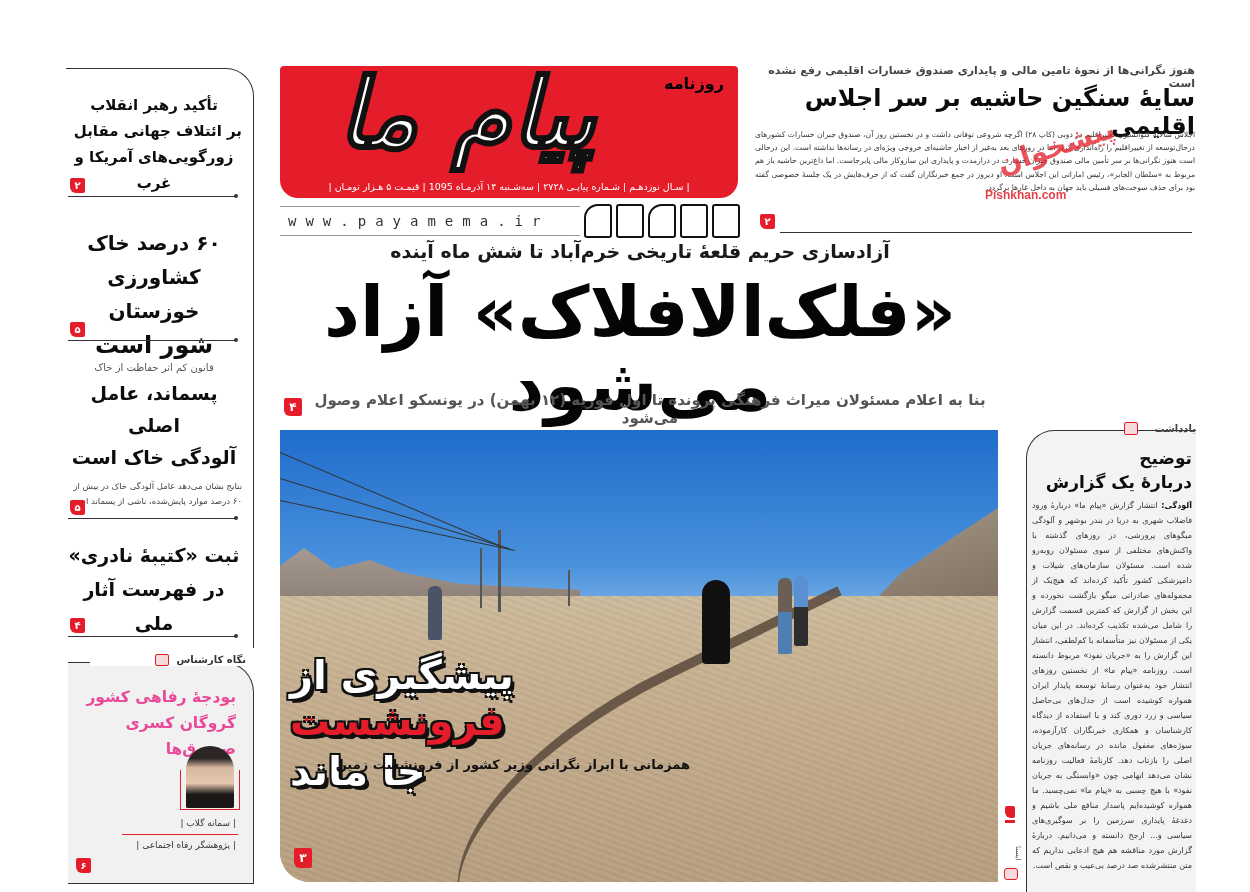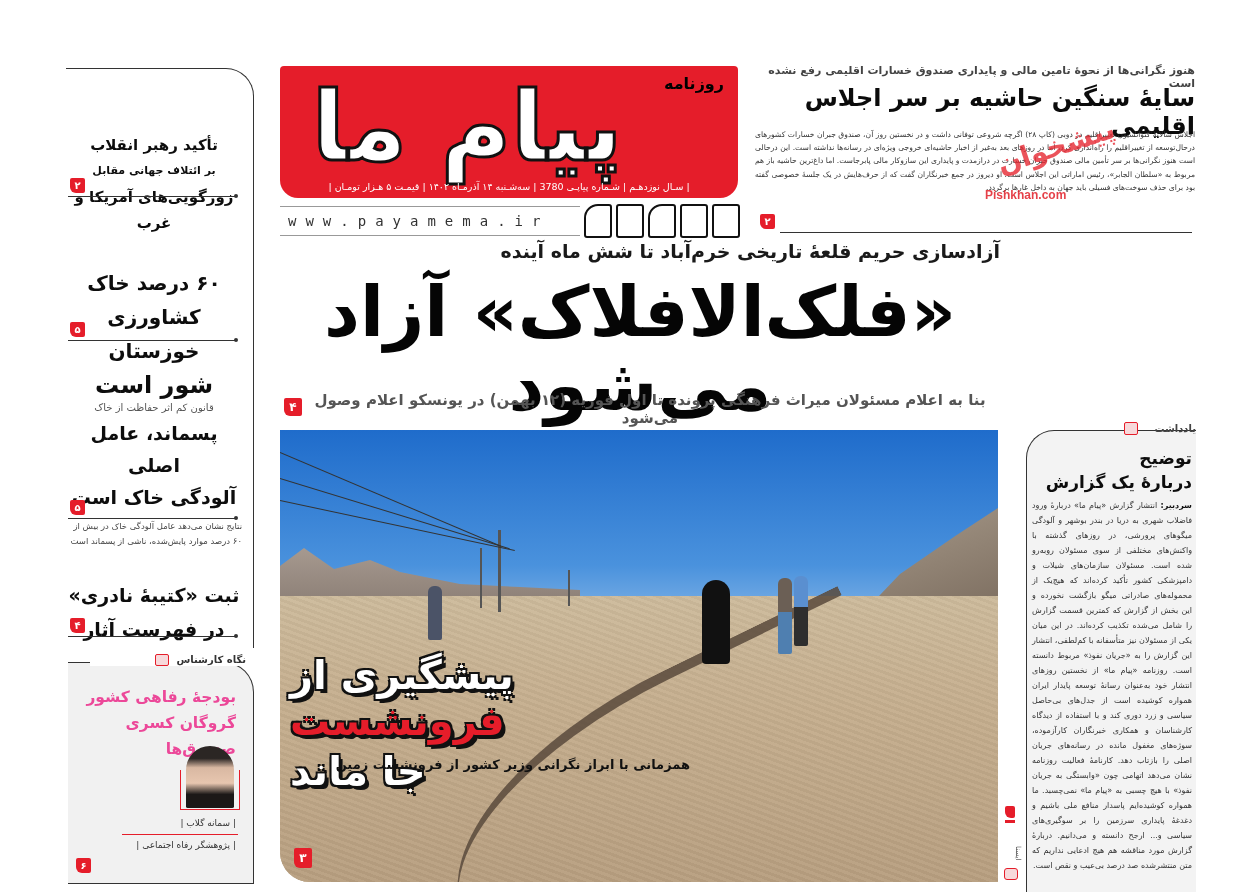--- a/index.html
+++ b/index.html
@@ -3,21 +3,21 @@
 <meta charset="utf-8">
 <style>
   * { box-sizing: border-box; margin: 0; padding: 0; }
   html, body { width: 1250px; height: 892px; background: #ffffff; overflow: hidden; }
   body { position: relative; font-family: "DejaVu Sans", sans-serif; color: #111; direction: rtl; }
   .abs { position: absolute; }
 
   
   .masthead { left: 280px; top: 66px; width: 458px; height: 132px; background: #e51d2a; border-radius: 4px 4px 18px 18px; overflow: hidden; }
   .masthead .daily { position: absolute; right: 14px; top: 8px; color: #000000; font-weight: bold; font-size: 16px; }
-  .masthead .logo-text { position: absolute; left: 16px; top: 12px; right: 100px; height: 98px; display: flex; align-items: center; justify-content: center; }
+  .masthead .logo-text { position: absolute; left: 16px; top: 0; right: 100px; height: 98px; display: flex; justify-content: center; font-style: italic; }
   .logo-glyph { font-family: "DejaVu Sans", sans-serif; font-weight: bold; font-size: 96px; color: #fff; -webkit-text-stroke: 3px #111; letter-spacing: -4px; line-height: 1; }
   .masthead .infoline { position: absolute; left: 0; right: 0; bottom: 6px; text-align: center; color: #fff; font-size: 9.5px; letter-spacing: 1px; white-space: nowrap; }
 
   .url-row { left: 280px; top: 206px; width: 300px; height: 30px; border-top: 1px solid #999; border-bottom: 1px solid #999; direction: ltr; display: flex; align-items: center; padding-left: 8px; font-family: "DejaVu Sans Mono", monospace; font-size: 14px; letter-spacing: 9px; color: #333; }
   .url-boxes { left: 584px; top: 204px; width: 156px; height: 34px; display: flex; gap: 4px; direction: ltr; }
   .url-boxes span { flex: 1; border: 2px solid #111; border-radius: 3px; }
   .url-boxes span:first-child { border-radius: 14px 3px 3px 3px; }
   .url-boxes span:nth-child(3) { border-radius: 14px 3px 3px 3px; }
 
   
@@ -26,21 +26,21 @@
   .tr-body { left: 755px; top: 128px; width: 440px; text-align: justify; font-size: 7.6px; line-height: 13.2px; color: #333; }
   .tr-line { left: 780px; top: 232px; width: 412px; height: 1px; background: #333; }
   .tr-watermark { left: 985px; top: 130px; width: 120px; height: 80px; direction: ltr; }
   .tr-watermark .wm-fa { position: absolute; left: 10px; top: 0; font-size: 28px; font-weight: bold; color: rgba(230,40,50,0.8); transform: rotate(-18deg); }
   .tr-watermark .wm-en { position: absolute; left: 0; top: 58px; font-size: 12px; font-weight: bold; color: rgba(225,30,40,0.85); font-family: "Liberation Sans", sans-serif; }
 
   
   .pg { width: 15px; height: 15px; background: #e51d2a; color: #fff; font-size: 10px; font-weight: bold; text-align: center; line-height: 15px; border-radius: 2px 2px 2px 6px; }
 
   
-  .kicker-main { left: 280px; top: 240px; width: 720px; font-size: 19px; font-weight: bold; color: #1a1a1a; }
+  .kicker-main { left: 280px; top: 240px; width: 720px; text-align: center; font-size: 19px; font-weight: bold; color: #1a1a1a; }
   .headline { left: 280px; top: 276px; width: 720px; text-align: center; font-size: 70px; font-weight: bold; color: #050505; letter-spacing: -2px; line-height: 1.05; }
   .subhead { left: 300px; top: 391px; width: 700px; text-align: center; font-size: 15px; font-weight: bold; color: #555; }
 
   
   .photo { left: 280px; top: 430px; width: 718px; height: 452px; border-radius: 0 0 0 30px; overflow: hidden; background: linear-gradient(180deg, #1f6ccb 0%, #4a92dd 30%, #9cc3ea 48%, #c9d7e3 52%, #c8b69b 56%, #c5b18f 70%, #b9a484 100%); }
   .photo .mtn-left { position: absolute; left: 0; top: 112px; width: 300px; height: 60px; background: linear-gradient(180deg, #a99c92, #8d8077); clip-path: polygon(0 40%, 8% 10%, 18% 45%, 30% 30%, 40% 50%, 60% 70%, 80% 75%, 100% 80%, 100% 100%, 0 100%); }
   .photo .mtn-right { position: absolute; right: 0; top: 78px; width: 140px; height: 110px; background: linear-gradient(160deg, #a79a8a, #7b6c5e); clip-path: polygon(100% 0, 100% 100%, 0 100%, 30% 60%, 70% 25%); }
   .photo .ground { position: absolute; left: 0; right: 0; top: 166px; bottom: 0; background: repeating-linear-gradient(20deg, rgba(0,0,0,0.03) 0 3px, rgba(255,255,255,0.03) 3px 6px), linear-gradient(180deg, #cdbb9c 0%, #c5ae8e 40%, #b89f80 100%); }
   .photo .crack { position: absolute; left: 150px; top: 250px; width: 480px; height: 220px; border-top: 10px solid #5a4a3c; border-radius: 60% 0 0 0; transform: rotate(-26deg); opacity: 0.85; }
   .photo .pole { position: absolute; width: 3px; background: #555; }
@@ -48,21 +48,21 @@
   .photo .person { position: absolute; border-radius: 6px 6px 2px 2px; }
   .photo-title { position: absolute; left: 10px; top: 222px; width: 400px; text-align: left; direction: rtl; }
   .photo-title .l1 { display: block; font-size: 40px; font-weight: bold; color: #fff; text-shadow: 2px 2px 0 #111, -2px -2px 0 #111, 2px -2px 0 #111, -2px 2px 0 #111, 4px 4px 0 #111; }
   .photo-title .l1 .red { color: #e51d2a; }
   .photo-title .l2 { display: block; text-align: left; font-size: 40px; font-weight: bold; color: #fff; text-shadow: 2px 2px 0 #111, -2px -2px 0 #111, 2px -2px 0 #111, -2px 2px 0 #111, 4px 4px 0 #111; margin-top: 4px; }
   .photo-sub { position: absolute; left: 10px; top: 326px; width: 400px; text-align: left; direction: rtl; font-size: 13px; font-weight: bold; color: #111; line-height: 17px; }
   .photo-sub span { display: block; text-align: right; width: 392px; }
 
   
   .left-col-border { left: 66px; top: 68px; width: 188px; height: 580px; border-top: 1px solid #333; border-right: 1px solid #333; border-radius: 0 28px 0 0; }
-  .left-item { left: 66px; width: 176px; text-align: center; margin-top: 40px; }
+  .left-item { left: 66px; width: 176px; text-align: center; }
   .left-item .t { font-weight: bold; color: #0d0d0d; }
   .left-item .small { font-size: 10px; color: #555; }
   .left-item .body { font-size: 8.5px; color: #444; line-height: 15px; text-align: right; }
   .sep { left: 68px; width: 168px; height: 1px; background: #333; }
   .sep:after { content: ""; position: absolute; right: -2px; top: -2px; width: 4px; height: 4px; border-radius: 50%; background: #333; }
 
   
   .expert { left: 68px; top: 662px; width: 186px; height: 222px; background: #f1f1f1; border-top: 1px solid #333; border-right: 1px solid #333; border-bottom: 1px solid #333; border-radius: 0 30px 0 0; }
   .expert-label { left: 90px; top: 654px; width: 160px; text-align: right; font-size: 10px; font-weight: bold; color: #333; background: #fff; padding: 0 4px; }
   .expert-title { left: 72px; top: 684px; width: 164px; text-align: right; font-size: 15.5px; font-weight: bold; color: #ec4899; line-height: 26px; }
@@ -82,21 +82,21 @@
   .vert-credits { left: 1000px; top: 800px; width: 22px; height: 90px; }
 </style>
 </head>
 <body>
 
 <div class="abs masthead">
   <span class="daily">روزنامه</span>
   <div class="logo-text">
     <span class="logo-glyph">پیام ما</span>
   </div>
-  <div class="infoline">|  سـال نوزدهـم  |  شـماره پیاپـی 3780  |  سه‌شـنبه ۱۴ آذرمـاه ۱۴۰۲  |  قیمـت ۵ هـزار تومـان  |</div>
+  <div class="infoline">|  سـال نوزدهـم  |  شـماره پیاپـی ۲۷۲۸  |  سه‌شـنبه ۱۴ آذرمـاه 1095  |  قیمـت ۵ هـزار تومـان  |</div>
 </div>
 <div class="abs url-row">www.payamema.ir</div>
 <div class="abs url-boxes">
     <span></span>
     <span></span>
     <span></span>
     <span></span>
     <span></span>
   </div>
 
@@ -144,21 +144,21 @@
   <div class="pg" style="position:absolute; left:5px; top:6px; width:10px; height:12px; font-size:8px; line-height:12px;"></div>
   <div style="position:absolute; left:5px; top:20px; width:10px; height:3px; background:#e51d2a;"></div>
   <div style="position:absolute; left:0; top:30px; width:22px; font-size:7px; color:#444; writing-mode:vertical-rl; height:30px;">ایسنا</div>
   <div style="position:absolute; left:4px; top:68px; width:14px; height:12px; border:1px solid #e51d2a; border-radius:3px; background:#f7d9db;"></div>
 </div>
 
 <div class="abs left-col-border"></div>
 
 <div class="abs left-item" style="top:92px;">
   <div class="t" style="font-size:15px; line-height:26px;">تأکید رهبر انقلاب</div>
-  <div class="t" style="font-size:11px; line-height:26px;">بر ائتلاف جهانی مقابل</div>
+  <div class="t" style="font-size:15px; line-height:26px;text-align:right;">بر ائتلاف جهانی مقابل</div>
   <div class="t" style="font-size:15px; line-height:26px;">زورگویی‌های آمریکا و غرب</div>
 </div>
 <div class="abs pg" style="left:70px; top:178px;">۲</div>
 <div class="abs sep" style="top:196px;"></div>
 
 <div class="abs left-item" style="top:226px;">
   <div class="t" style="font-size:20px; line-height:34px;">۶۰ درصد خاک</div>
   <div class="t" style="font-size:20px; line-height:34px;">کشاورزی خوزستان</div>
   <div class="t" style="font-size:24px; line-height:34px;">شور است</div>
 </div>
@@ -200,15 +200,15 @@
 <div class="abs rc-box"></div>
 <div class="abs rc-label">
   <span>یادداشت</span>
 </div>
 <div class="abs" style="left:1124px; top:422px; width:14px; height:13px; border:1px solid #e51d2a; background:#f7d9db; border-radius:2px;"></div>
 <div class="abs rc-title">
   <div>توضیح</div>
   <div>دربارهٔ یک گزارش</div>
 </div>
 <div class="abs rc-body">
-  <b>سردبیر:</b>
+  <b>آلودگی:</b>
   <span>انتشار گزارش «پیام ما» دربارهٔ ورود فاضلاب شهری به دریا در بندر بوشهر و آلودگی میگوهای پرورشی، در روزهای گذشته با واکنش‌های مختلفی از سوی مسئولان روبه‌رو شده است. مسئولان سازمان‌های شیلات و دامپزشکی کشور تأکید کرده‌اند که هیچ‌یک از محموله‌های صادراتی میگو بازگشت نخورده و این بخش از گزارش که کمترین قسمت گزارش را شامل می‌شده تکذیب کرده‌اند. در این میان یکی از مسئولان نیز متأسفانه با کم‌لطفی، انتشار این گزارش را به «جریان نفوذ» مربوط دانسته است. روزنامه «پیام ما» از نخستین روزهای انتشار خود به‌عنوان رسانهٔ توسعه پایدار ایران همواره کوشیده است از جدل‌های بی‌حاصل سیاسی و زرد دوری کند و با استفاده از دیدگاه کارشناسان و همکاری خبرنگاران کارآزموده، سوژه‌های مغفول مانده در رسانه‌های جریان اصلی را بازتاب دهد. کارنامهٔ فعالیت روزنامه نشان می‌دهد اتهامی چون «وابستگی به جریان نفوذ» با هیچ چسبی به «پیام ما» نمی‌چسبد. ما همواره کوشیده‌ایم پاسدار منافع ملی باشیم و دغدغهٔ پایداری سرزمین را بر سوگیری‌های سیاسی و... ارجح دانسته و می‌دانیم. دربارهٔ گزارش مورد مناقشه هم هیچ ادعایی نداریم که متن منتشرشده صد درصد بی‌عیب و نقص است.</span>
 </div>
 
 </body></html>

